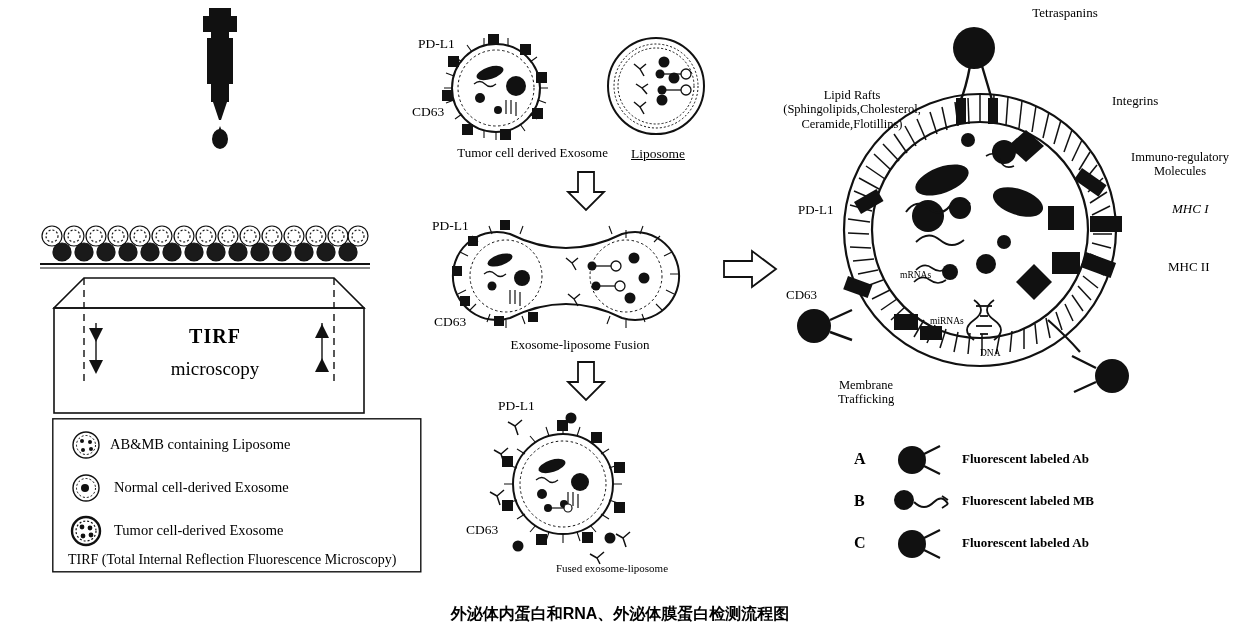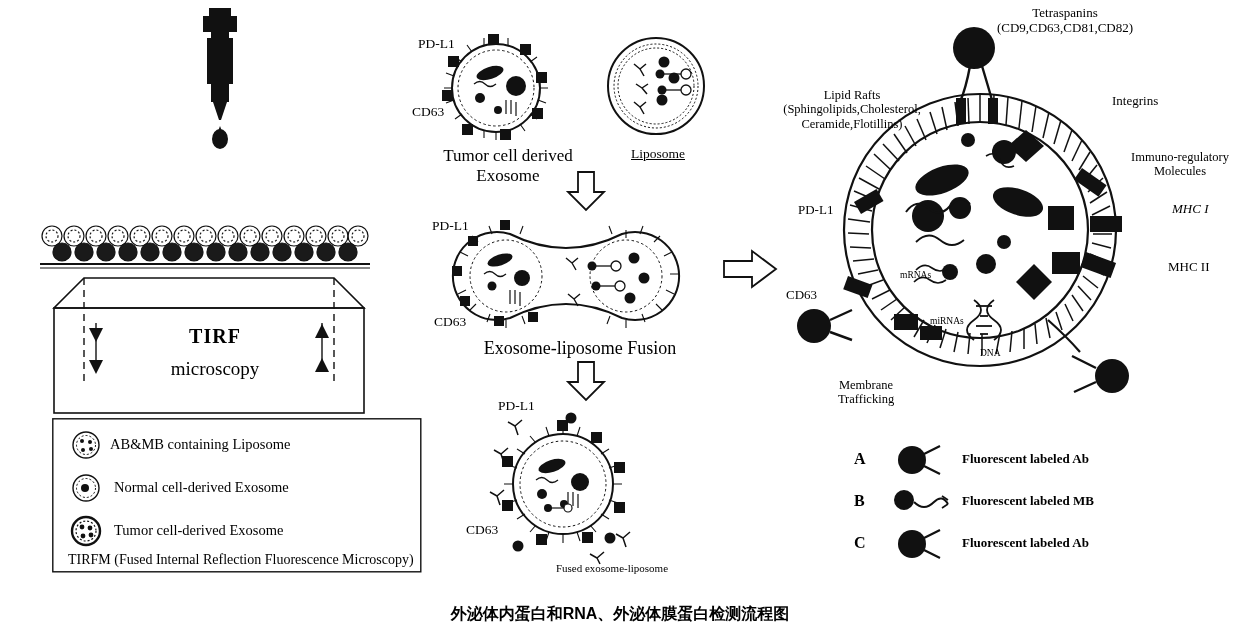--- a/index.html
+++ b/index.html
@@ -127,21 +127,21 @@
   <circle cx="34" cy="113" r="10" fill="none" stroke="#111" stroke-width="1.2" stroke-dasharray="2 2"></circle>
   <circle cx="30" cy="109" r="2.4" fill="#111"></circle>
       <circle cx="38" cy="110" r="2.4" fill="#111"></circle>
   <circle cx="31" cy="118" r="2.4" fill="#111"></circle>
       <circle cx="39" cy="117" r="2.4" fill="#111"></circle>
 </svg>
 </div>
 <div class="lbl" style="left:110px;top:436px;font-size:14.5px;">AB&amp;MB containing Liposome</div>
 <div class="lbl" style="left:114px;top:479px;font-size:14.5px;">Normal cell-derived Exosome</div>
 <div class="lbl" style="left:114px;top:522px;font-size:14.5px;">Tumor cell-derived Exosome</div>
-<div class="lbl" style="left:68px;top:552px;font-size:14px;">TIRFM (Fused Internal Reflection Fluorescence Microscopy)</div>
+<div class="lbl" style="left:68px;top:552px;font-size:14px;">TIRF (Total Internal Reflection Fluorescence Microscopy)</div>
 
 <div class="abs" style="left:436px;top:28px;">
 <svg width="120" height="120" viewBox="0 0 120 120">
   <circle cx="60" cy="60" r="44" fill="#fff" stroke="#111" stroke-width="2"></circle>
   <circle cx="60" cy="60" r="38" fill="none" stroke="#111" stroke-width="1" stroke-dasharray="2.5 2.5"></circle>
   <g stroke="#111" stroke-width="1.1">
     <g id="hairs1">
       <path d="M60 16 v-8 M72 18 v-8 M48 18 v-8 M84 24 l5 -7 M36 24 l-5 -7 M94 34 l7 -5 M26 34 l-7 -5
                M102 48 l8 -3 M18 48 l-8 -3 M104 60 h8 M16 60 h-8 M102 72 l8 3 M18 72 l-8 3
                M94 86 l7 5 M26 86 l-7 5 M84 96 l5 7 M36 96 l-5 7 M72 102 v8 M48 102 v8 M60 104 v8"></path>
@@ -164,21 +164,21 @@
   <path d="M38 56 q6 -5 11 0 q5 5 11 0" fill="none" stroke="#111" stroke-width="1.3"></path>
   <g stroke="#111" stroke-width="1.2">
     <line x1="70" y1="72" x2="70" y2="86"></line>
         <line x1="75" y1="72" x2="75" y2="86"></line>
     <line x1="80" y1="74" x2="80" y2="88"></line>
   </g>
 </svg>
 </div>
 <div class="lbl" style="left:418px;top:36px;font-size:13.5px;">PD-L1</div>
 <div class="lbl" style="left:412px;top:104px;font-size:13.5px;">CD63</div>
-<div class="lbl ctr" style="left:418px;top:146px;width:180px;font-size:17px;">Tumor cell derived Exosome</div>
+<div class="lbl ctr" style="left:428px;top:146px;width:180px;font-size:13px;text-align:right;">Tumor cell derived Exosome</div>
 
 <div class="abs" style="left:600px;top:28px;">
 <svg width="112" height="115" viewBox="0 0 112 115">
   <circle cx="56" cy="58" r="48" fill="#fff" stroke="#111" stroke-width="2"></circle>
   <circle cx="56" cy="58" r="42" fill="none" stroke="#111" stroke-width="1" stroke-dasharray="2 2"></circle>
   <circle cx="56" cy="58" r="38" fill="none" stroke="#111" stroke-width="1" stroke-dasharray="2 2"></circle>
 
   <g stroke="#111" stroke-width="1.5" fill="none">
     <path d="M34 36 l6 5 M46 36 l-6 5 M40 41 l4 7"></path>
     <path d="M34 74 l6 5 M46 74 l-6 5 M40 79 l4 7"></path>
@@ -246,21 +246,21 @@
   </g>
   <circle cx="144" cy="50" r="4.5" fill="#111"></circle>
   <circle cx="148" cy="70" r="4.5" fill="#111"></circle>
   <circle cx="186" cy="42" r="5.5" fill="#111"></circle>
   <circle cx="196" cy="62" r="5.5" fill="#111"></circle>
   <circle cx="182" cy="82" r="5.5" fill="#111"></circle>
 </svg>
 </div>
 <div class="lbl" style="left:432px;top:218px;font-size:13.5px;">PD-L1</div>
 <div class="lbl" style="left:434px;top:314px;font-size:13.5px;">CD63</div>
-<div class="lbl ctr" style="left:470px;top:338px;width:220px;font-size:18px;">Exosome-liposome Fusion</div>
+<div class="lbl ctr" style="left:470px;top:338px;width:220px;font-size:13px;">Exosome-liposome Fusion</div>
 
 <div class="abs" style="left:566px;top:360px;">
 <svg width="40" height="42" viewBox="0 0 40 42">
   <polygon points="12,2 28,2 28,22 38,22 20,40 2,22 12,22" fill="none" stroke="#111" stroke-width="1.8"></polygon>
 </svg>
 </div>
 
 <div class="abs" style="left:478px;top:404px;">
 <svg width="170" height="160" viewBox="0 0 170 160">
   <circle cx="85" cy="80" r="50" fill="#fff" stroke="#111" stroke-width="2"></circle>
@@ -435,21 +435,20 @@
     <line x1="186" y1="306" x2="202" y2="306"></line>
     <line x1="190" y1="314" x2="198" y2="314"></line>
   </g>
 
   <path d="M196 136 q10 -6 14 4 q4 10 14 6" fill="none" stroke="#111" stroke-width="1.6"></path>
 </svg>
 </div>
 
 <div class="lbl ctr" style="left:960px;top:6px;width:210px;font-size:13px;">
   <div>Tetraspanins</div>
-  <div>(CD9,CD63,CD81,CD82)</div>
 </div>
 <div class="lbl ctr" style="left:752px;top:88px;width:200px;font-size:12.5px;">
   <div>Lipid Rafts</div>
   <div>(Sphingolipids,Cholesterol,</div>
   <div>Ceramide,Flotillins)</div>
 </div>
 <div class="lbl" style="left:1112px;top:94px;font-size:13px;">Integrins</div>
 <div class="lbl ctr" style="left:1120px;top:150px;width:120px;font-size:12.5px;">
   <div>Immuno-regulatory</div>
   <div>Molecules</div>

